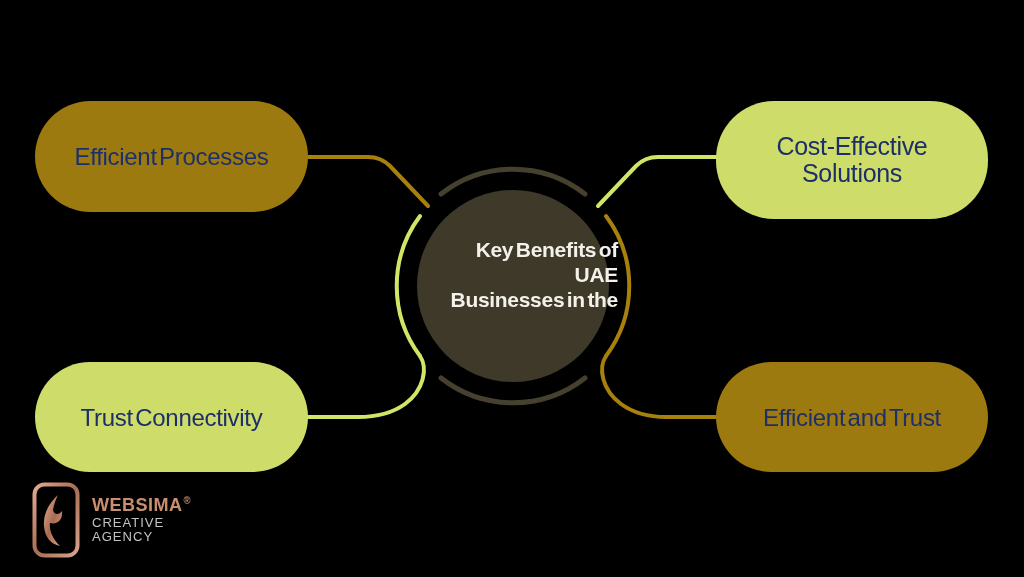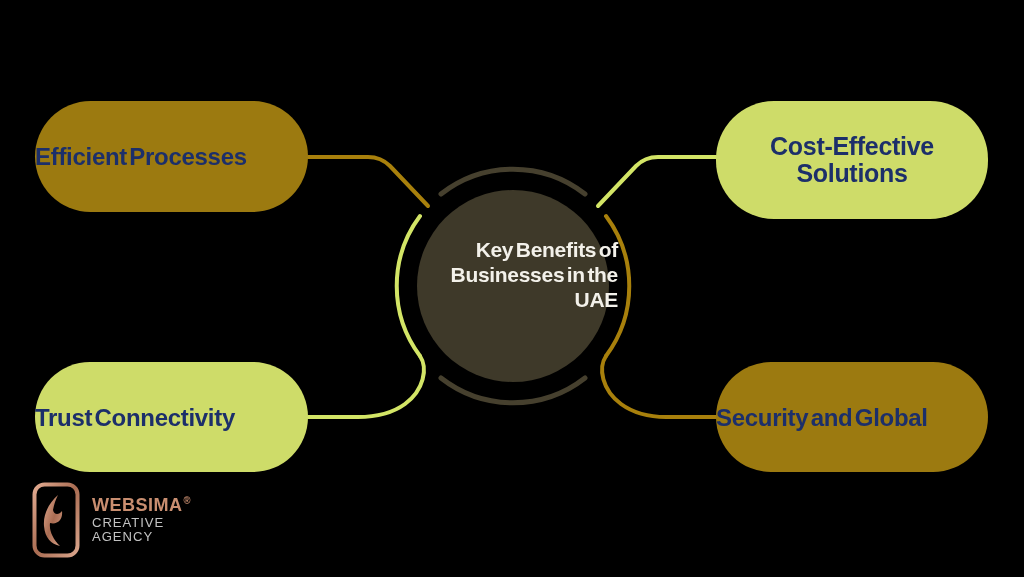--- a/index.html
+++ b/index.html
@@ -6,23 +6,23 @@
   body {
     width: 1024px; height: 577px;
     background: var(--background, #000);
     position: relative; overflow: hidden;
     font-family: "Liberation Sans", sans-serif;
   }
   svg.overlay { position: absolute; left: 0; top: 0; }
 
   .pill {
     position: absolute; box-sizing: border-box;
-    display: flex; align-items: center; 
+    display: flex; align-items: center; justify-content: center;
     border-radius: 58px; text-align: center;
-    font-weight: bold; font-size: 24px;
+    font-weight: normal; font-size: 24px;
     letter-spacing: -0.3px; word-spacing: -4px;
     color: var(--navy, #1c2f6a);
     line-height: 27px;
   }
   .pill.gold { background: var(--gold, #9c7a10); }
   .pill.lime { background: var(--lime, #cedc69); }
   #node-tl { left: 35px;  top: 101px; width: 273px; height: 111px; }
   #node-tr { left: 716px; top: 101px; width: 272px; height: 118px; padding: 0 34px; font-size: 25px; }
   #node-bl { left: 35px;  top: 362px; width: 273px; height: 110px; }
   #node-br { left: 716px; top: 362px; width: 272px; height: 110px; }
@@ -73,27 +73,27 @@
 <div id="node-tl" class="pill gold">
   <span>Efficient Processes</span>
 </div>
 <div id="node-tr" class="pill lime">
   <span>Cost-Effective Solutions</span>
 </div>
 <div id="node-bl" class="pill lime">
   <span>Trust Connectivity</span>
 </div>
 <div id="node-br" class="pill gold">
-  <span>Security and Global</span>
+  <span>Efficient and Trust</span>
 </div>
 
 <div class="center-label">
   <div>Key Benefits of</div>
+  <div>UAE</div>
   <div>Businesses in the</div>
-  <div>UAE</div>
 </div>
 
 <div class="logo">
   <svg class="logo-mark" width="48" height="76" viewBox="0 0 48 76">
     <defs>
       <linearGradient id="copperGrad" x1="0" y1="0" x2="1" y2="1">
         <stop offset="0" stop-color="#e2ab91"></stop>
         <stop offset="0.5" stop-color="#a96c52"></stop>
         <stop offset="1" stop-color="#d9a58c"></stop>
       </linearGradient>

